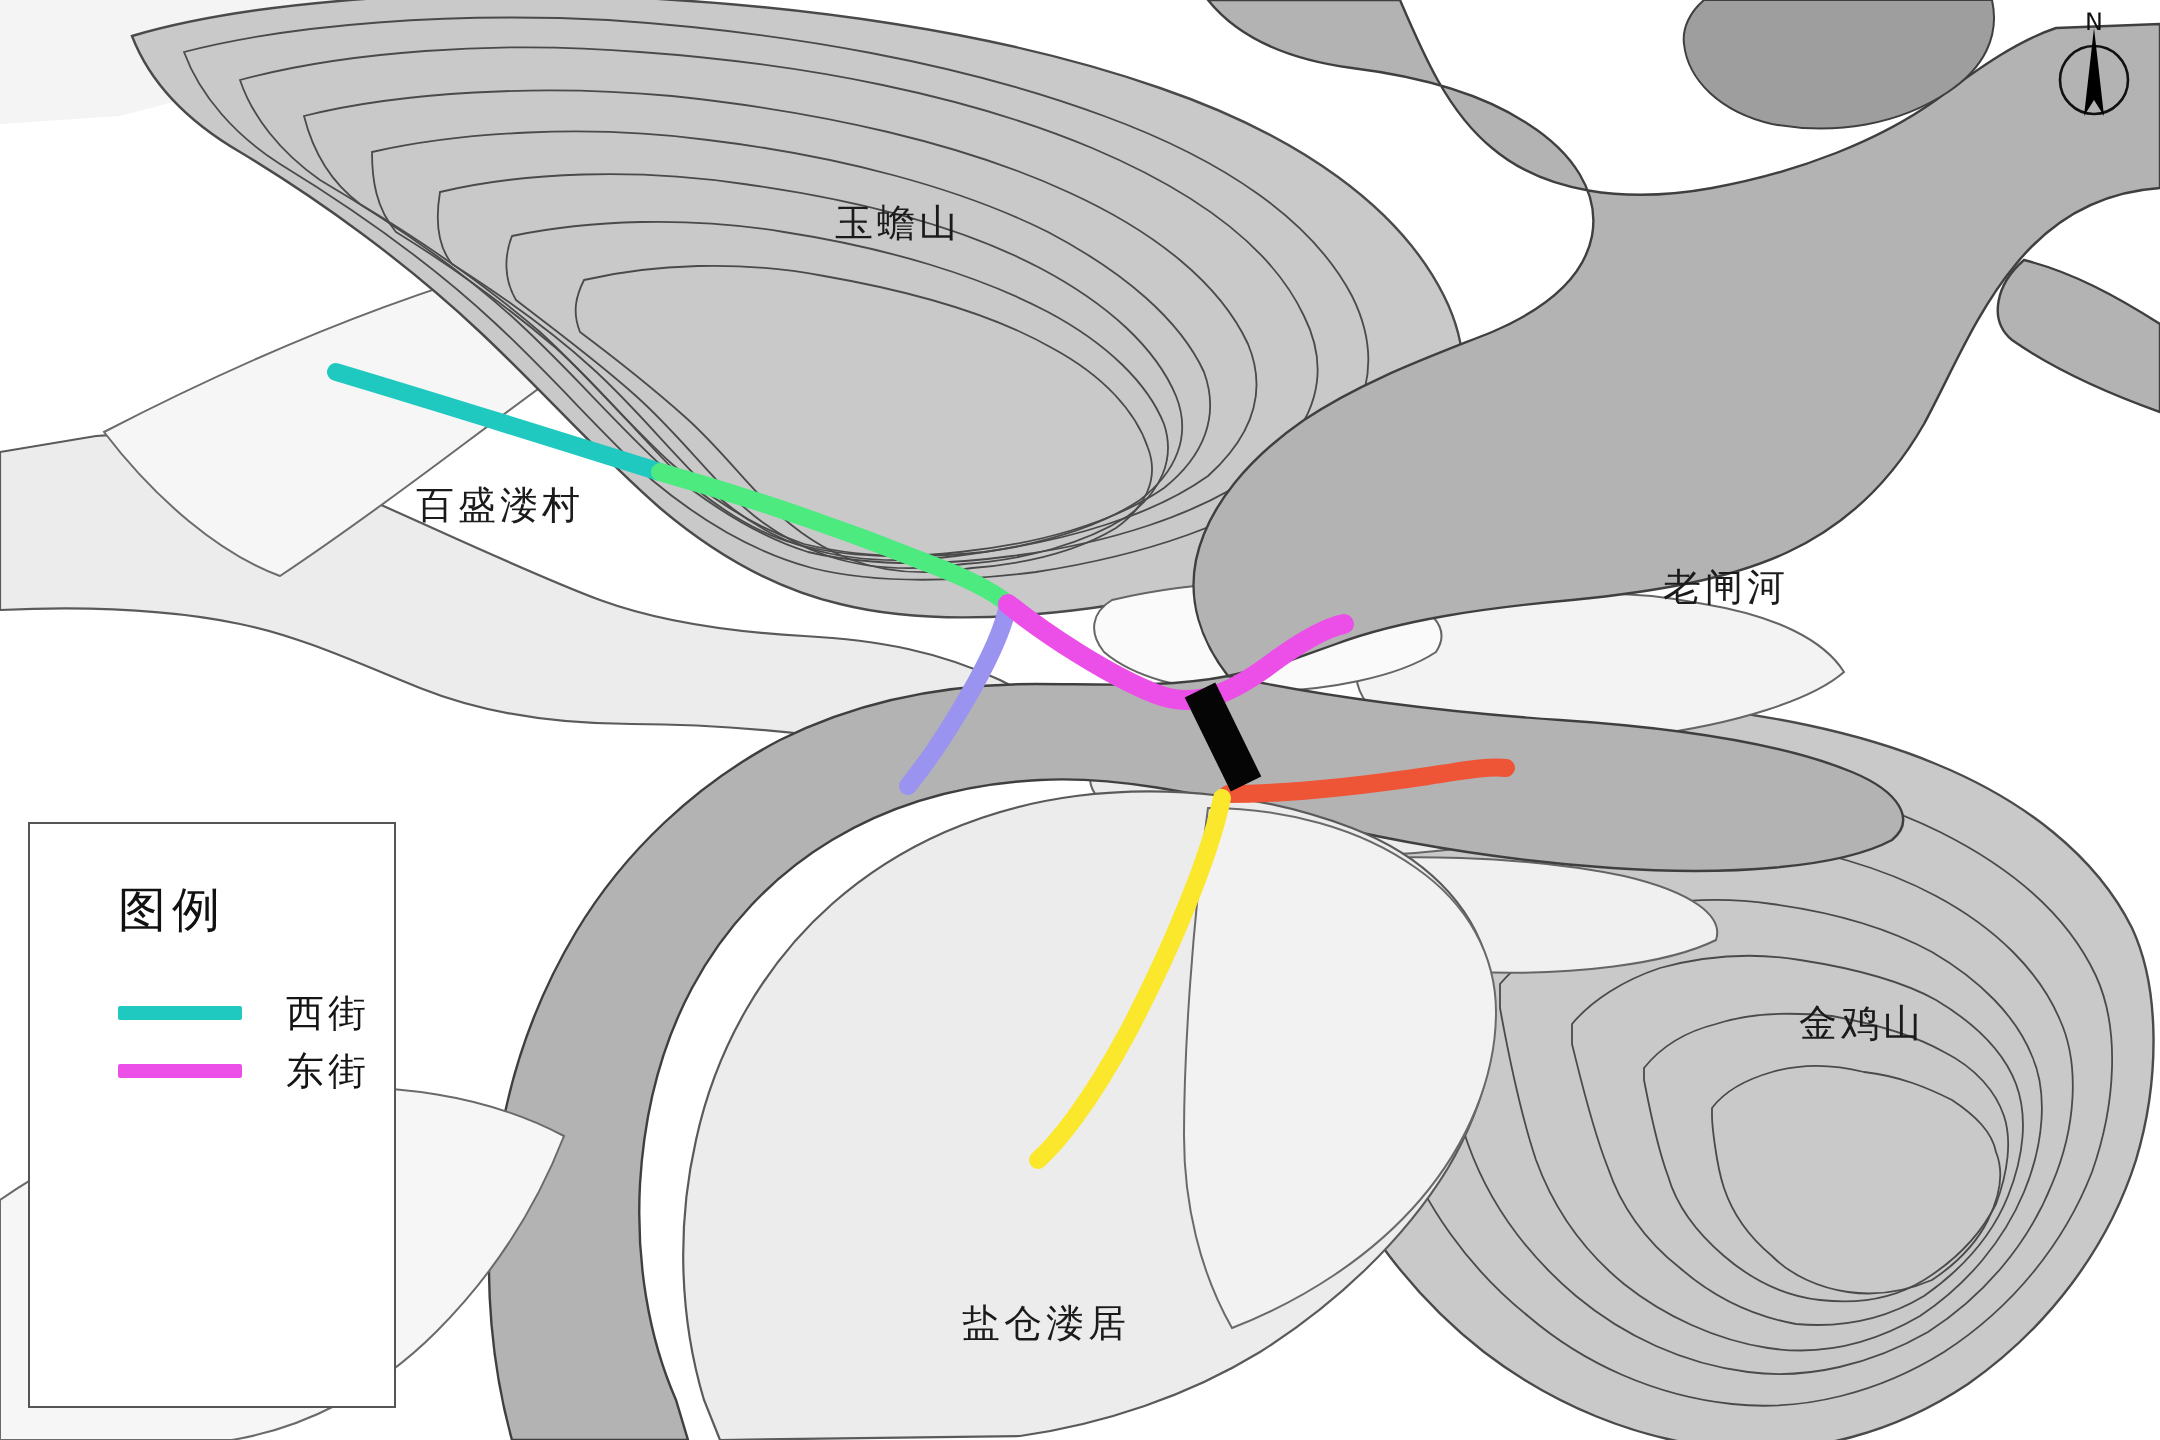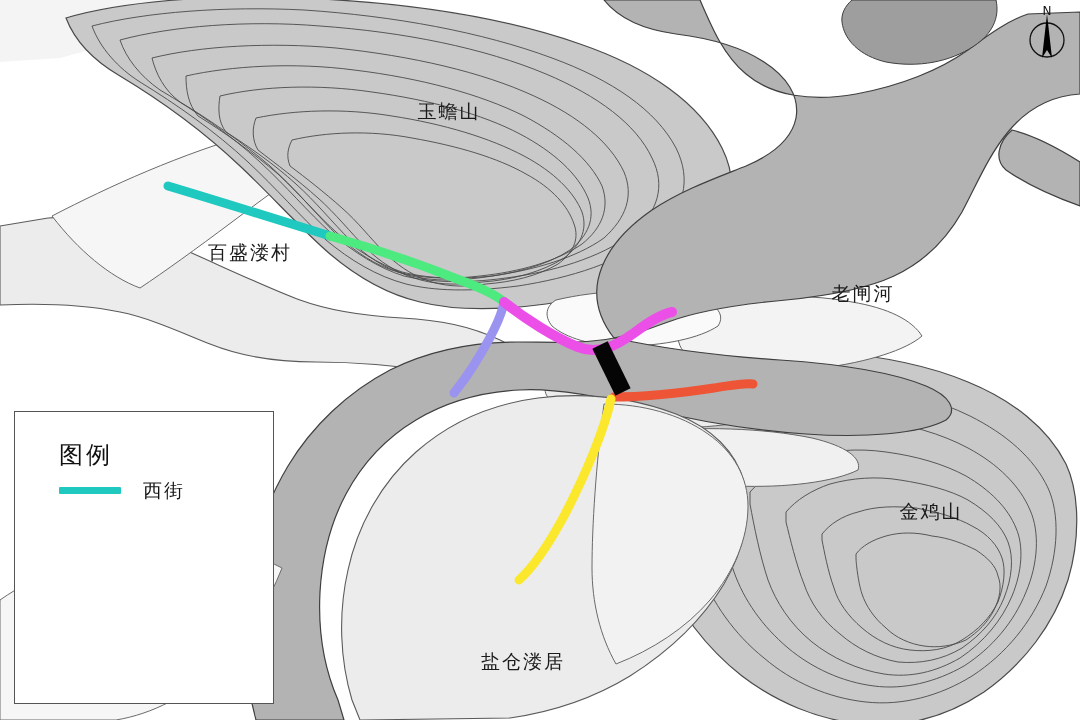--- a/index.html
+++ b/index.html
@@ -18,32 +18,32 @@
     letter-spacing:2px;
     paint-order:stroke;
     stroke:rgba(255,255,255,0.0);
     stroke-width:0;
   }
 
   
   #legend{
     position:absolute;
     left:14px;top:411px;
-    width:260px;height:293px;
+    width:184px;height:293px;
     background:#ffffff;
     border:1.4px solid #555;
     box-sizing:border-box;
   }
   #legend-title{
     position:absolute;left:44px;top:27px;
     font-size:24px;color:#111;letter-spacing:3px;
     font-family:"DejaVu Sans","Liberation Sans",sans-serif;
   }
   #legend-items{
-    position:absolute;left:0;top:64px;width:100%;
+    position:absolute;left:0;top:80px;width:100%;
   }
   .legend-row{
     display:flex;align-items:center;
     height:29px;
     padding-left:44px;
   }
   .legend-swatch{
     width:62px;height:7px;border-radius:1px;flex:0 0 auto;
   }
   .legend-swatch.thick{height:9px;border-radius:0;}
@@ -296,16 +296,20 @@
     <polygon points="23,12 28,56 23,48 18,56" fill="#000"></polygon>
   </svg>
 
   <div id="legend">
     <div id="legend-title">图例</div>
     <div id="legend-items">
         <div class="legend-row">
           <div class="legend-swatch" style="background: rgb(31, 201, 192);"></div>
           <div class="legend-label">西街</div>
         </div>
+        <div class="legend-row">
+          <div class="legend-swatch" style="background: rgb(236, 79, 232);"></div>
+          <div class="legend-label">东街</div>
+        </div>
       </div>
   </div>
 
 </div>
 
 </body></html>

